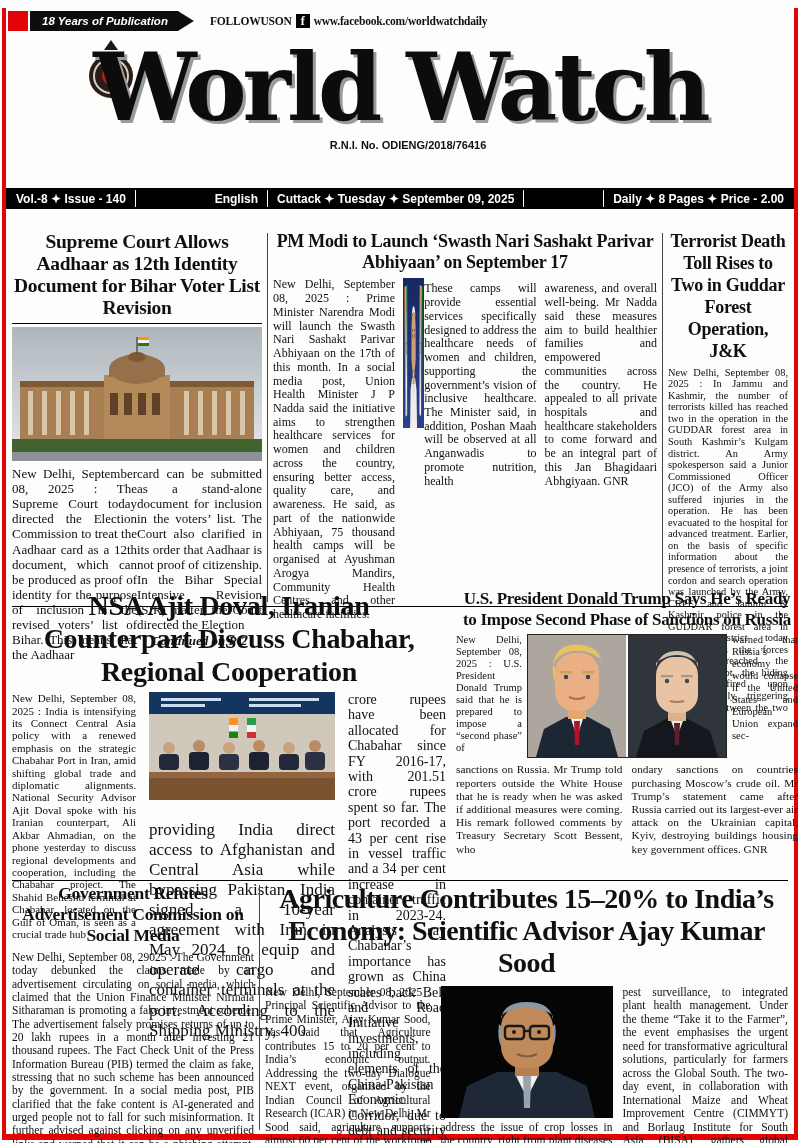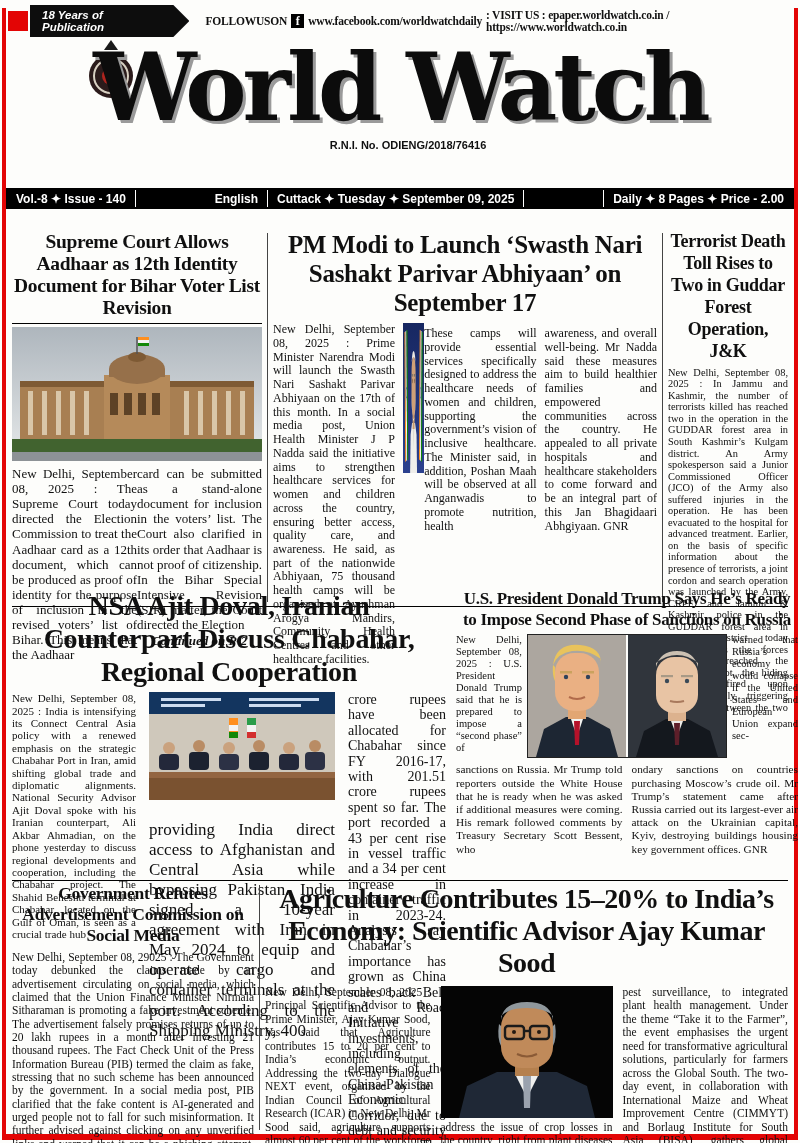--- a/index.html
+++ b/index.html
@@ -49,21 +49,21 @@
   .a1 {width:250px; flex:0 0 auto; display:flex; flex-direction:column;}
   .a1 .hl {font-size:19.5px; line-height:1.13;}
   .a1-rule {border-top:1px solid #000; margin:4px 0 3px 0;}
   .a1 .photo {height:134px;}
   .a1-body {display:flex; gap:0; margin-top:5px; font-size:13px; line-height:1.16;}
   .a1-body > div {flex:1;}
   .cont {font-style:italic; font-weight:bold; text-align:center; margin-top:1px;}
 
   
   .a2 {width:384px; flex:0 0 auto;}
-  .a2 .hl {font-size:25px; line-height:1.15;}
+  .a2 .hl {font-size:18px; line-height:1.15;}
   .a2-body {display:flex; gap:8px; margin-top:6px;}
   .a2c1 {width:122px; flex:0 0 auto; font-size:12px; line-height:1.145;}
   .a2right {flex:1; display:flex; flex-direction:row;}
   .a2right .photo {height:150px;}
   .a2cols {display:flex; gap:8px; margin-top:4px; font-size:12px; line-height:1.145;}
   .a2cols > div {flex:1;}
 
   
   .a3 {flex:1;}
   .a3 .hl {font-size:18px; line-height:1.22;}
@@ -117,21 +117,20 @@
 
   <header class="topbar">
     <div class="red-sq"></div>
     <div class="ribbon">
       <span>18 Years of Publication</span>
     </div>
     <div class="toplinks">
       <span>FOLLOWUSON</span>
       <span class="fb-icon">f</span>
       <span>www.facebook.com/worldwatchdaily</span>
-      <span>: VISIT US : epaper.worldwatch.co.in / https://www.worldwatch.co.in</span>
     </div>
   </header>
 
   <div class="masthead">
     <span class="emblem">
       <svg width="46" height="68" viewBox="0 0 46 68">
         <polygon points="23,0 30,10 16,10" fill="#1a1a1a"></polygon>
         <circle cx="23" cy="36" r="22" fill="#2b1b1b"></circle>
         <circle cx="23" cy="36" r="17" fill="none" stroke="#d8d0c2" stroke-width="2"></circle>
         <circle cx="23" cy="36" r="9" fill="#b0241e"></circle>

